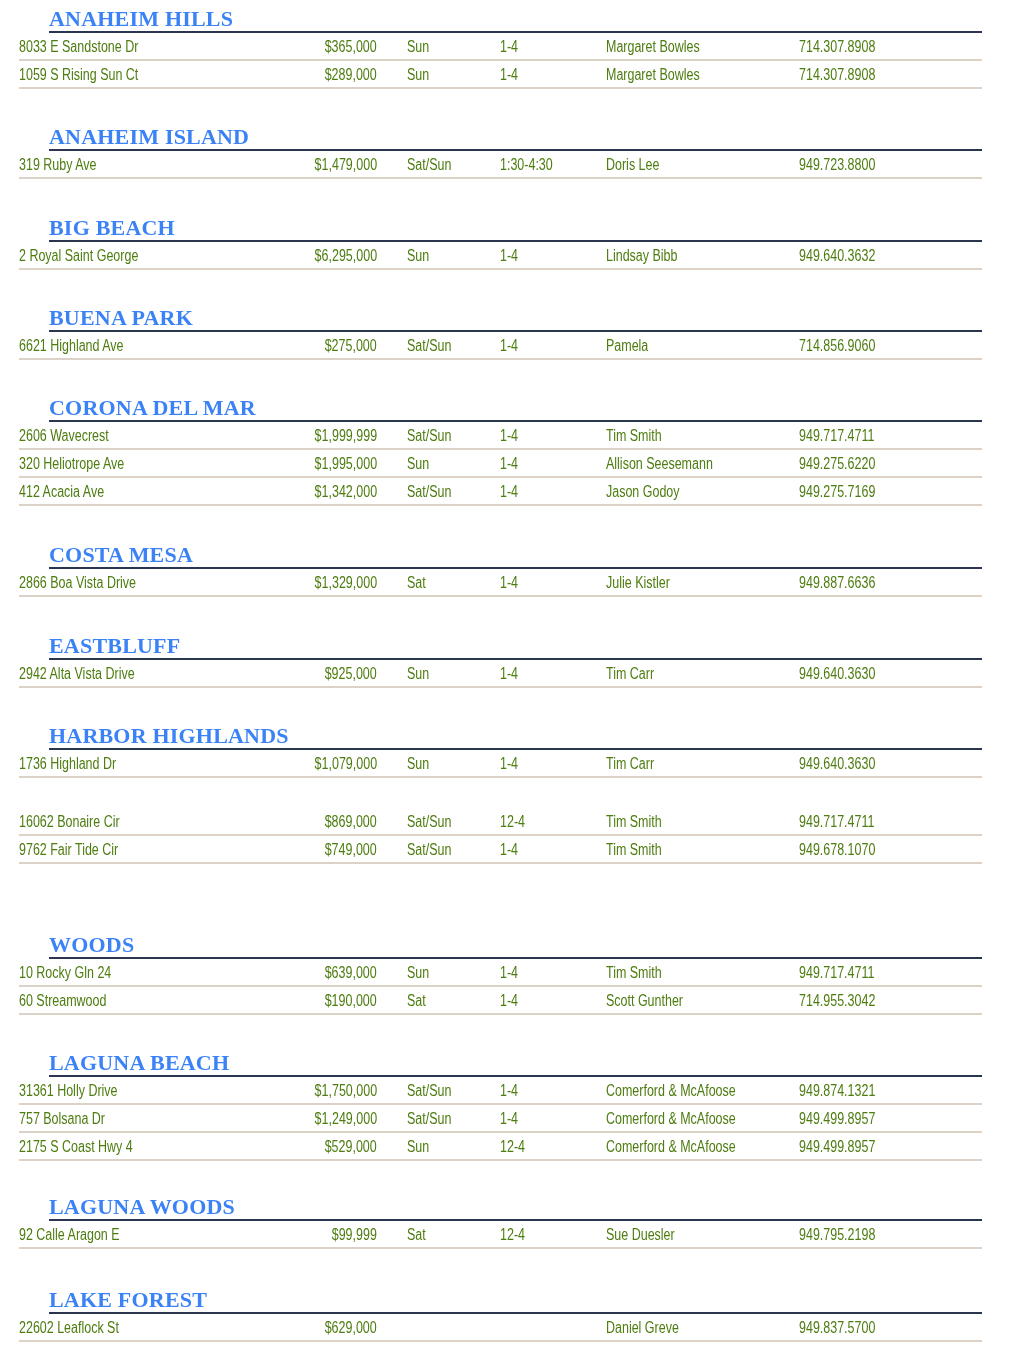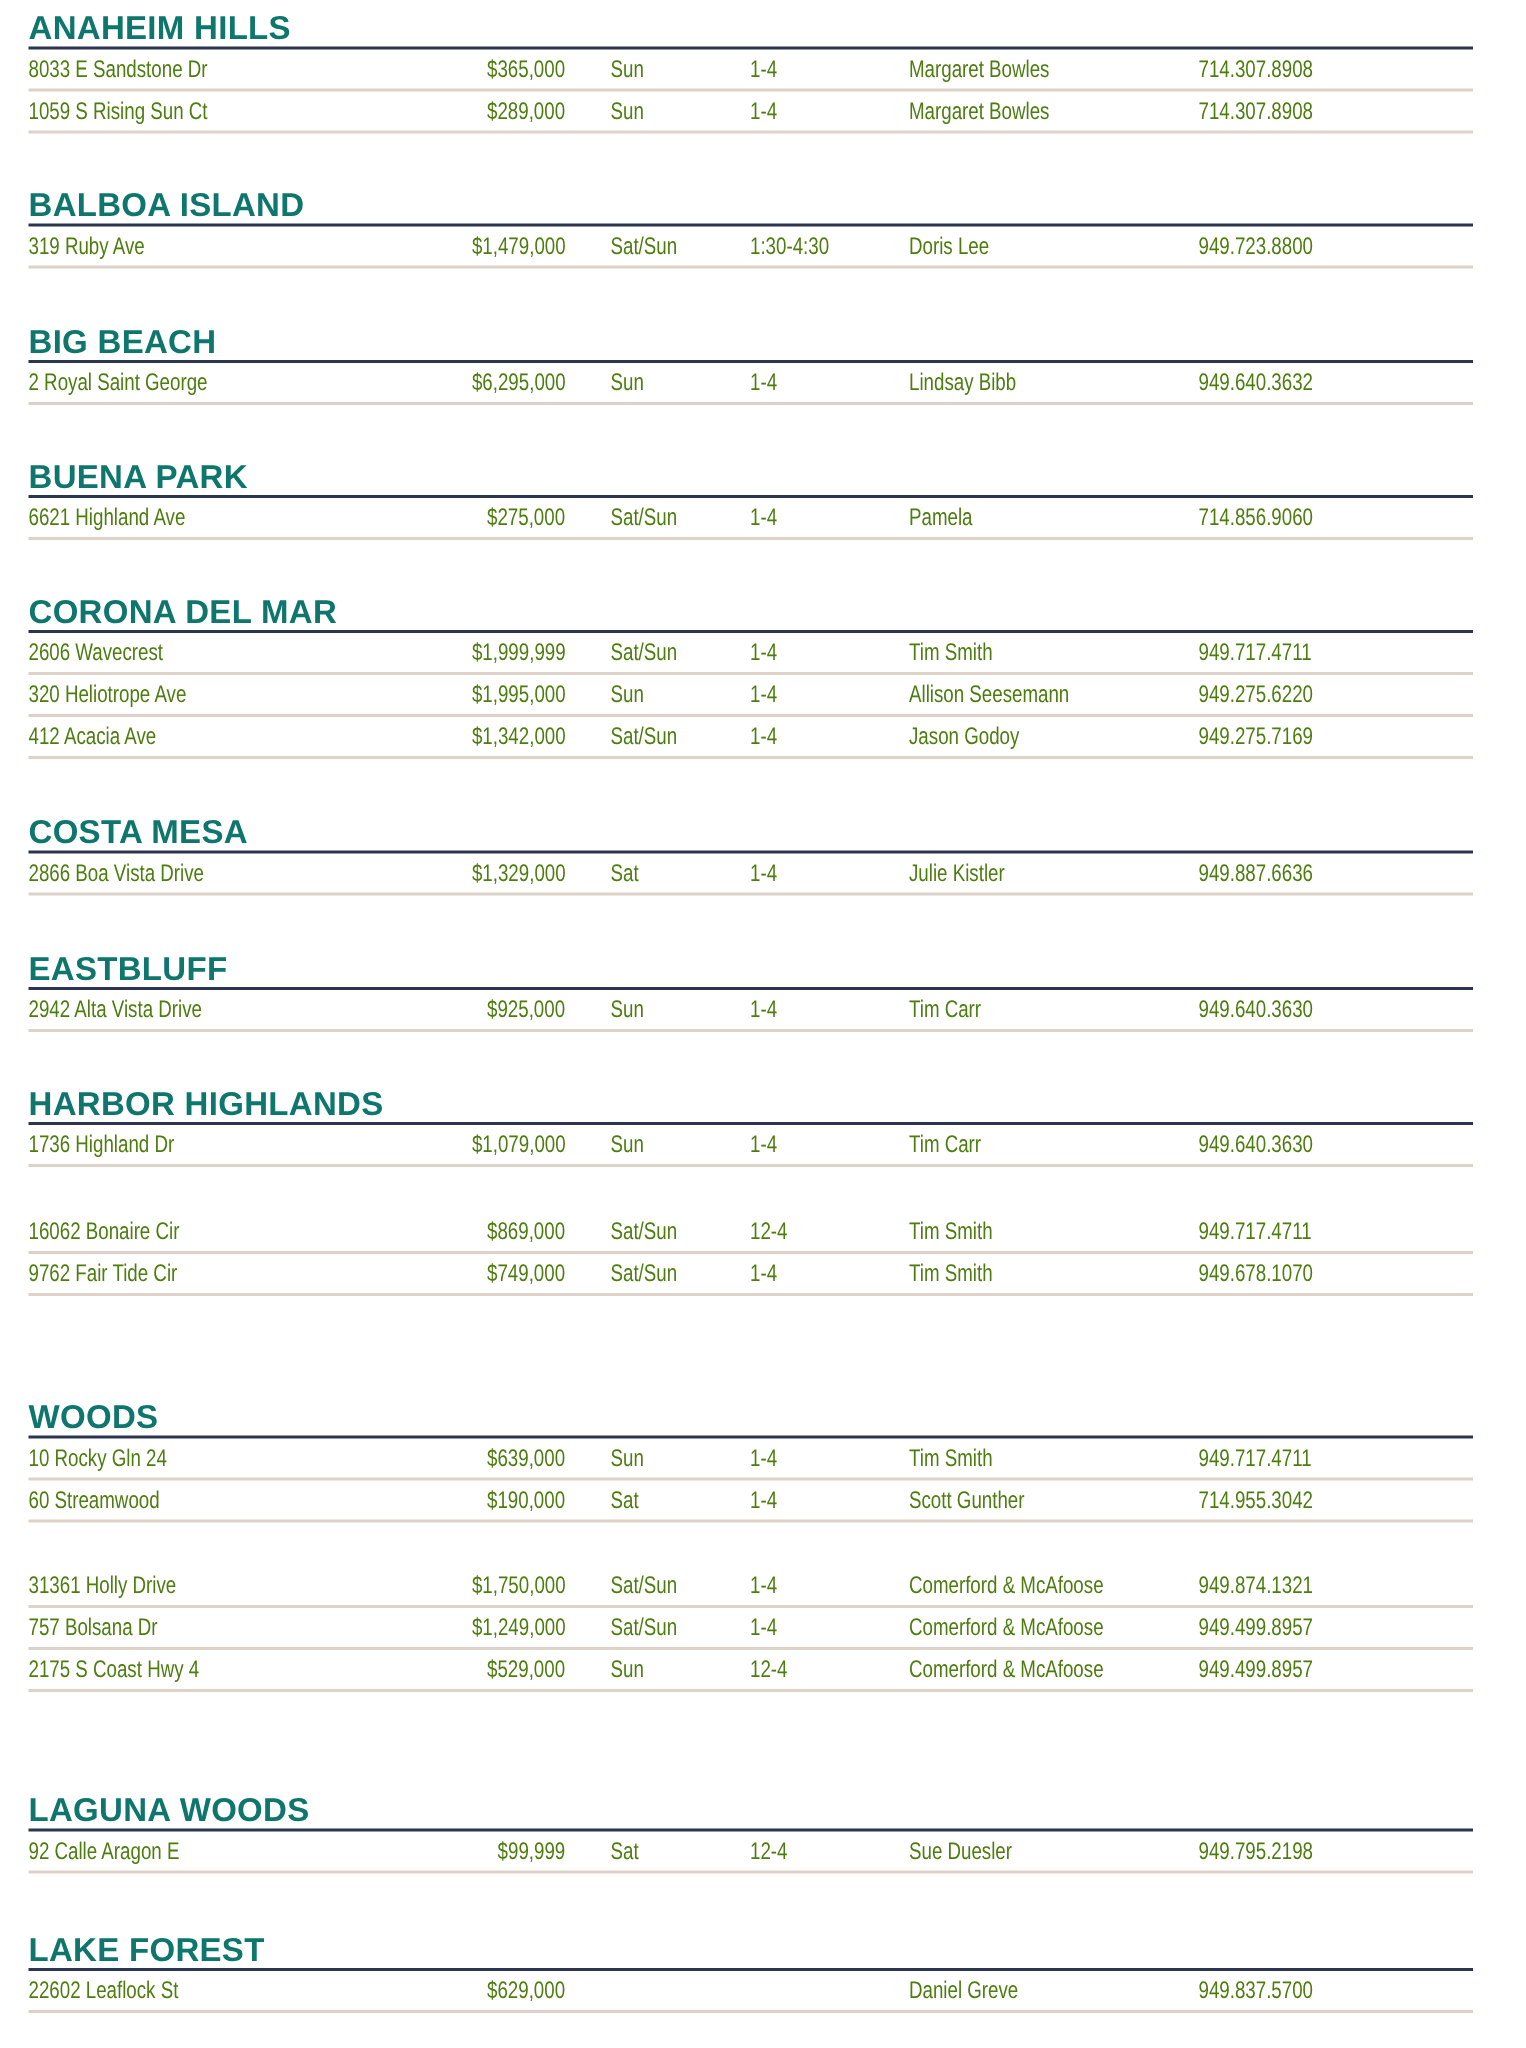--- a/index.html
+++ b/index.html
@@ -1,28 +1,29 @@
 <!DOCTYPE html>
 <html><head>
   <meta charset="utf-8">
   <style>
     html, body { margin: 0; padding: 0; background: #ffffff; }
     body { width: 1017px; height: 1365px; position: relative; overflow: hidden; }
     .page { position: absolute; left: 19px; top: 0; width: 963px; }
     .section { position: absolute; left: 0; width: 963px; }
     .heading {
-      font-family: Liberation Sans, sans-serif;
+      font-family: Liberation Serif, serif;
       font-weight: bold;
       font-size: 22px;
       letter-spacing: 0.2px;
-      color: #0f766e;
+      color: #3b82f6;
       height: 31px;
       line-height: 38px;
       border-bottom: 2px solid #2b3550;
       white-space: nowrap;
+      margin-left: 30px;
     }
     .row {
       position: relative;
       height: 26px;
       border-bottom: 2px solid #ddd2c8;
       font-family: "Liberation Sans", sans-serif;
       font-size: 16px;
       color: #4d7c0f;
       white-space: nowrap;
     }
@@ -57,21 +58,21 @@
       <div class="row">
         <span class="cell c-addr">1059 S Rising Sun Ct</span>
         <span class="price-wrap">$289,000</span>
         <span class="cell c-days">Sun</span>
         <span class="cell c-time">1-4</span>
         <span class="cell c-agent">Margaret Bowles</span>
         <span class="cell c-phone">714.307.8908</span>
       </div>
     </div>
     <div class="section" style="top: 118px;">
-      <div class="heading">BALBOA ISLAND</div>
+      <div class="heading">ANAHEIM ISLAND</div>
       <div class="row">
         <span class="cell c-addr">319 Ruby Ave</span>
         <span class="price-wrap">$1,479,000</span>
         <span class="cell c-days">Sat/Sun</span>
         <span class="cell c-time">1:30-4:30</span>
         <span class="cell c-agent">Doris Lee</span>
         <span class="cell c-phone">949.723.8800</span>
       </div>
     </div>
     <div class="section" style="top: 209px;">
@@ -187,20 +188,21 @@
       <div class="row">
         <span class="cell c-addr">60 Streamwood</span>
         <span class="price-wrap">$190,000</span>
         <span class="cell c-days">Sat</span>
         <span class="cell c-time">1-4</span>
         <span class="cell c-agent">Scott Gunther</span>
         <span class="cell c-phone">714.955.3042</span>
       </div>
     </div>
     <div class="section" style="top: 1044px;">
+      <div class="heading">LAGUNA BEACH</div>
       <div class="row">
         <span class="cell c-addr">31361 Holly Drive</span>
         <span class="price-wrap">$1,750,000</span>
         <span class="cell c-days">Sat/Sun</span>
         <span class="cell c-time">1-4</span>
         <span class="cell c-agent">Comerford &amp; McAfoose</span>
         <span class="cell c-phone">949.874.1321</span>
       </div>
       <div class="row">
         <span class="cell c-addr">757 Bolsana Dr</span>

